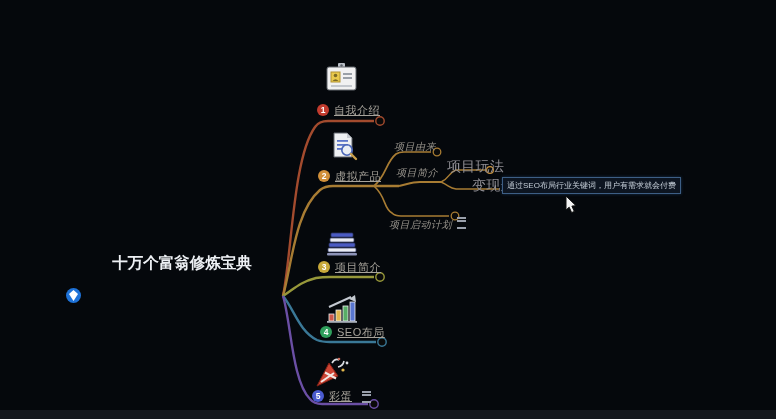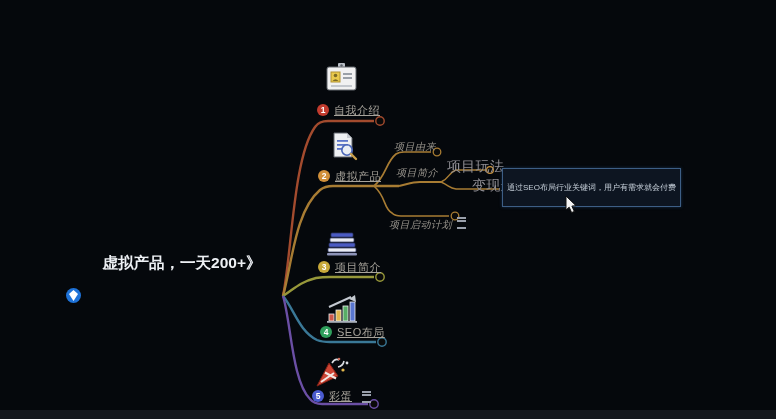--- a/index.html
+++ b/index.html
@@ -25,23 +25,23 @@
   .lbl{font-size:11px;color:#a7a39b;letter-spacing:.5px;text-decoration:underline;}
   .sublbl{font-size:10px;color:#99958d;letter-spacing:.5px;white-space:nowrap;font-style:italic;}
   .subsublbl{font-size:14px;color:#918f95;letter-spacing:.3px;white-space:nowrap;}
 
   .noteglyph{display:inline-block;width:9px;height:8px;margin-left:5px;
     border-top:2px solid #9aa0ac;border-bottom:2px solid #9aa0ac;
     position:relative;top:1px;}
   .noteglyph::after{content:"";position:absolute;left:0;top:1px;right:0;height:2px;background:#9aa0ac;}
 
   
-  .tooltip{left:502px;top:168px;height:15px;background:#0d1521;
+  .tooltip{left:502px;top:177px;height:15px;background:#0d1521;
     border:1px solid #3d5e85;box-shadow:0 0 3px #16304e;
-    color:#c6cfd9;font-size:8px;line-height:15px;padding:11px 4px;white-space:nowrap;}
+    color:#c6cfd9;font-size:8px;line-height:15px;padding:0 4px;white-space:nowrap;}
 </style>
 </head>
 <body>
 
 <div class="stage">
 
   <svg class="abs" style="left:0;top:0" width="776" height="419" viewBox="0 0 776 419">
 
     <path d="M283,296 C292,252 293,158 315,127 Q319,121 328,121 L374,121" fill="none" stroke="#a34b2e" stroke-width="2.4"></path>
     <circle cx="380" cy="121" r="4.2" fill="#0a0a0a" stroke="#a34b2e" stroke-width="1.4"></circle>
@@ -65,21 +65,21 @@
     <path d="M283,296 C291,322 292,381 310,399 Q314,404 322,404 L368,404" fill="none" stroke="#6b4fa5" stroke-width="2.4"></path>
     <circle cx="374" cy="404" r="4.2" fill="#0a0a0a" stroke="#6b4fa5" stroke-width="1.4"></circle>
   </svg>
 
   <div class="abs gem" style="background:#1e72d8">
     <svg width="9" height="11" viewBox="0 0 9 11">
         <polygon points="4.5,0 9,4 4.5,11 0,4" fill="#fff"></polygon>
       </svg>
   </div>
   <div class="abs central">
-    <div>虚拟产品，一天200+》</div>
+    <div>十万个富翁修炼宝典</div>
   </div>
 
   <svg class="abs" style="left:323px;top:62px" width="36" height="32" viewBox="0 0 36 32">
     <rect x="15" y="1" width="7" height="5" rx="1" fill="#b9bec6"></rect>
     <circle cx="18.5" cy="3.5" r="1.2" fill="#5b6068"></circle>
     <rect x="4" y="5" width="29" height="23" rx="2" fill="#f1f1f2" stroke="#62666d" stroke-width="1"></rect>
     <rect x="8" y="10" width="9" height="10" fill="#e9c94c" stroke="#b19230" stroke-width="1"></rect>
     <circle cx="12.5" cy="13.5" r="1.8" fill="#7c6a26"></circle>
     <path d="M9.5,19 q3,-3.6 6,0 z" fill="#7c6a26"></path>
     <rect x="20" y="11" width="9" height="2" fill="#9aa0a8"></rect>

